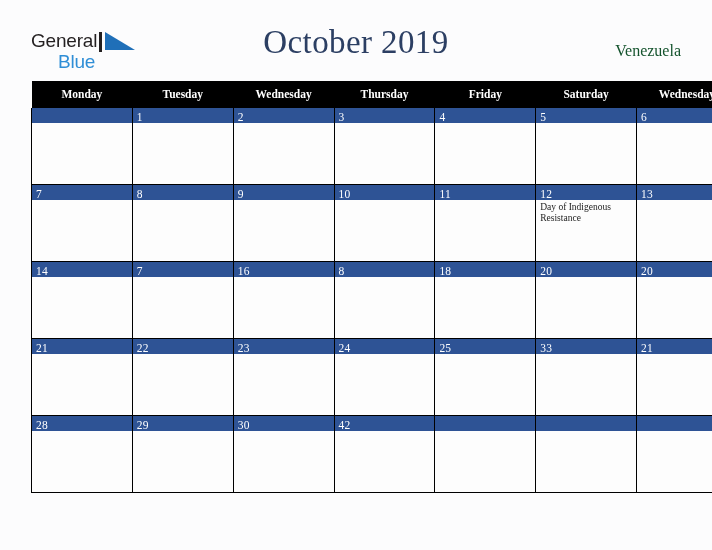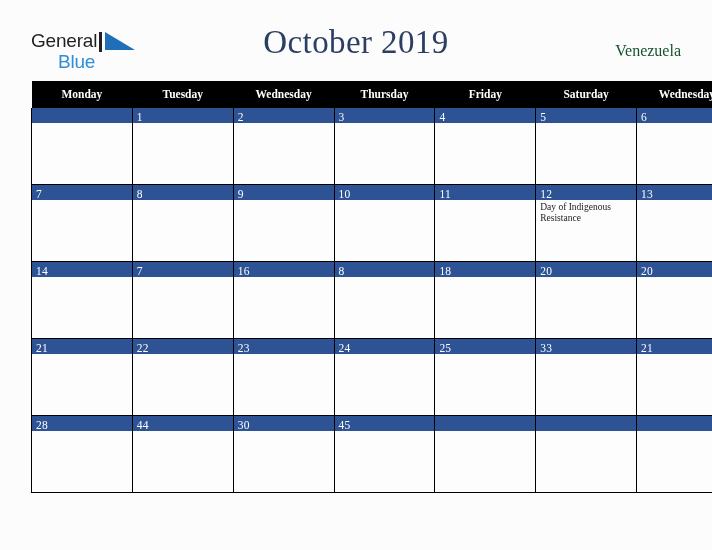--- a/index.html
+++ b/index.html
@@ -378,33 +378,33 @@
           </tr>
           <tr>
             <td>
               <div class="cell">
                 <div class="daybar"><span class="daynum">28</span></div>
                 <div class="events"></div>
               </div>
             </td>
             <td>
               <div class="cell">
-                <div class="daybar"><span class="daynum">44</span></div>
+                <div class="daybar"><span class="daynum">29</span></div>
                 <div class="events"></div>
               </div>
             </td>
             <td>
               <div class="cell">
                 <div class="daybar"><span class="daynum">30</span></div>
                 <div class="events"></div>
               </div>
             </td>
             <td>
               <div class="cell">
-                <div class="daybar"><span class="daynum">45</span></div>
+                <div class="daybar"><span class="daynum">42</span></div>
                 <div class="events"></div>
               </div>
             </td>
             <td>
               <div class="cell">
                 <div class="daybar"><span class="daynum"></span></div>
                 <div class="events"></div>
               </div>
             </td>
             <td>

